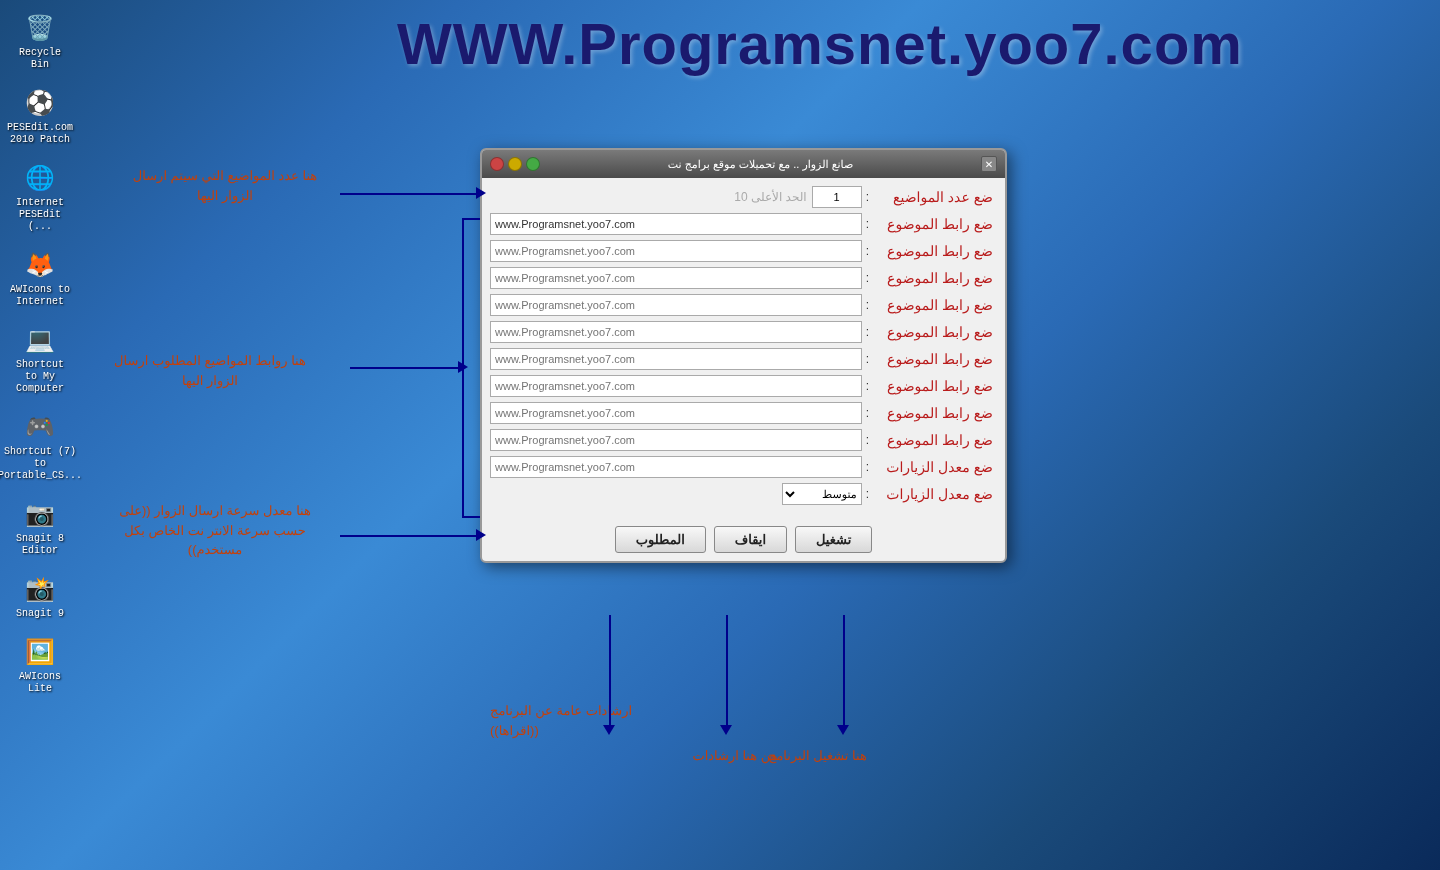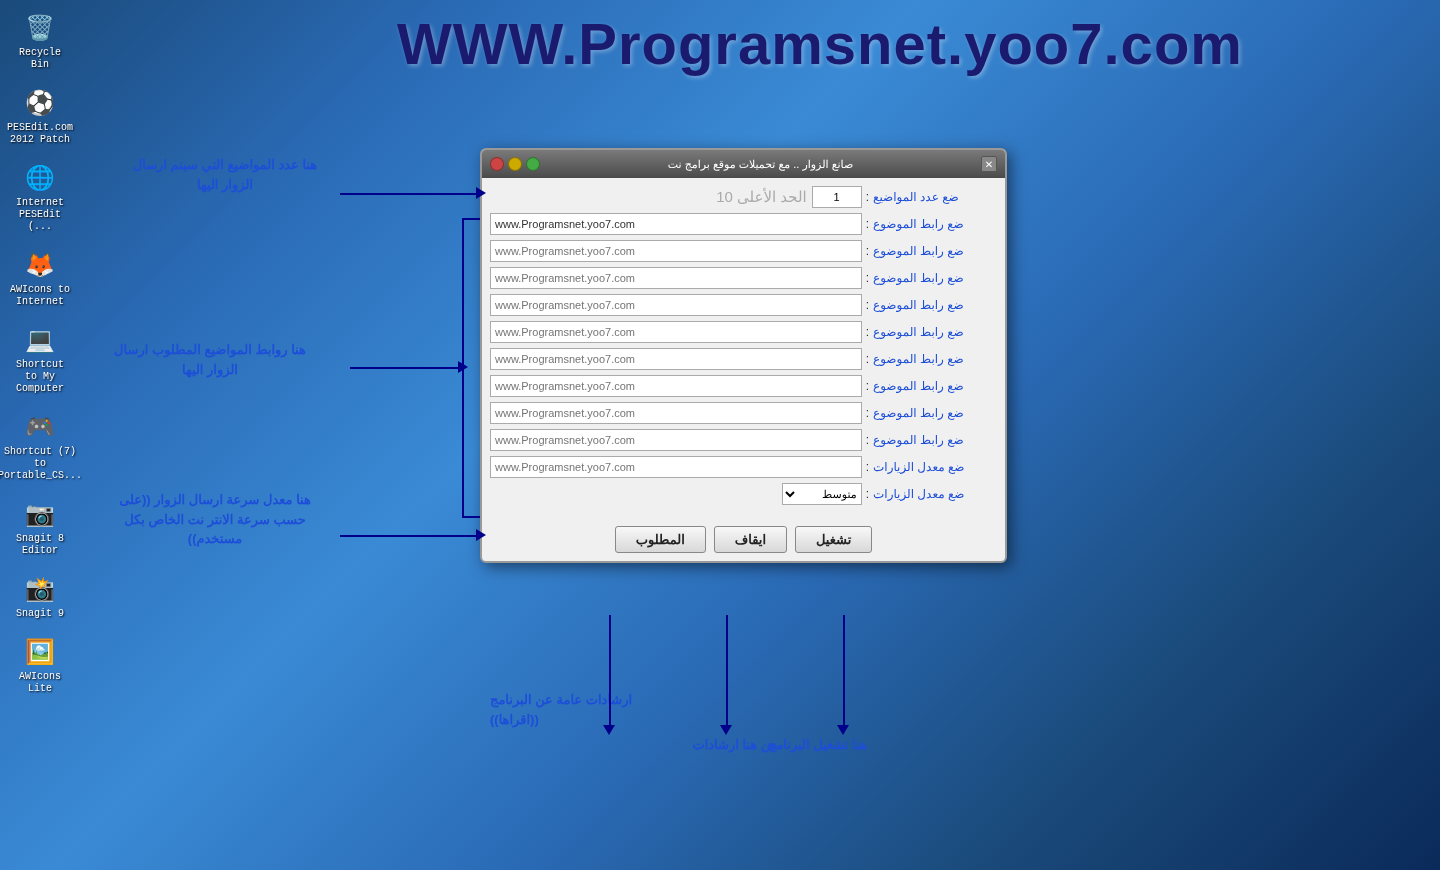--- a/index.html
+++ b/index.html
@@ -71,27 +71,28 @@
       font-weight: bold;
       color: #1a1a6e;
       text-shadow: 2px 2px 4px rgba(255,255,255,0.3);
       font-family: Arial Black, Arial, sans-serif;
       letter-spacing: 1px;
     }
 
     
     .annotation {
       position: absolute;
-      color: #1d4ed8;
+      color: #c2410c;
       font-size: 13px;
-      font-weight: bold;
+      font-weight: normal;
       font-family: Tahoma, Arial, sans-serif;
       direction: rtl;
       text-align: center;
       line-height: 1.5;
+      margin-top: 11px;
     }
 
     
     .dialog-window {
       position: absolute;
       top: 148px;
       left: 480px;
       width: 527px;
       background: #f0f0f0;
       border: 2px solid #999;
@@ -154,28 +155,28 @@
     }
 
     .form-row {
       display: flex;
       align-items: center;
       margin-bottom: 5px;
       direction: rtl;
     }
 
     .form-label {
-      color: #1d4ed8;
-      font-size: 12px;
+      color: #b91c1c;
+      font-size: 14px;
       font-family: Tahoma, Arial, sans-serif;
       direction: rtl;
       white-space: nowrap;
       margin-right: 4px;
       min-width: 120px;
-      text-align: left;
+      text-align: right;
     }
 
     .form-colon {
       margin: 0 4px;
       font-size: 12px;
       color: #333;
     }
 
     .form-input {
       flex: 1;
@@ -241,21 +242,21 @@
 
 <div class="desktop-icons">
 
   <div class="desktop-icon">
     <div class="icon-img">🗑️</div>
     <div class="icon-label">Recycle Bin</div>
   </div>
 
   <div class="desktop-icon">
     <div class="icon-img">⚽</div>
-    <div class="icon-label">PESEdit.com 2012 Patch</div>
+    <div class="icon-label">PESEdit.com 2010 Patch</div>
   </div>
 
   <div class="desktop-icon">
     <div class="icon-img">🌐</div>
     <div class="icon-label">Internet PESEdit (...</div>
   </div>
 
   <div class="desktop-icon">
     <div class="icon-img">🦊</div>
     <div class="icon-label">AWIcons to Internet</div>
@@ -327,21 +328,21 @@
     <div class="titlebar-title">صانع الزوار .. مع تحميلات موقع برامج نت</div>
     <div class="titlebar-close">✕</div>
   </div>
 
   <div class="dialog-body">
 
     <div class="form-row">
       <span class="form-label">ضع عدد المواضيع</span>
       <span class="form-colon">:</span>
       <input class="form-input-small" type="text" value="1" placeholder="الحد الأعلى 10" style="">
-      <span style="font-size:15px; color:#aaa; margin-right:5px; direction:rtl;">الحد الأعلى 10</span>
+      <span style="font-size:12px; color:#aaa; margin-right:5px; direction:rtl;">الحد الأعلى 10</span>
     </div>
 
     <div class="form-row">
       <span class="form-label">ضع رابط الموضوع</span>
       <span class="form-colon">:</span>
       <input class="form-input" type="text" value="www.Programsnet.yoo7.com" style="">
     </div>
 
     <div class="form-row">
       <span class="form-label">ضع رابط الموضوع</span>

